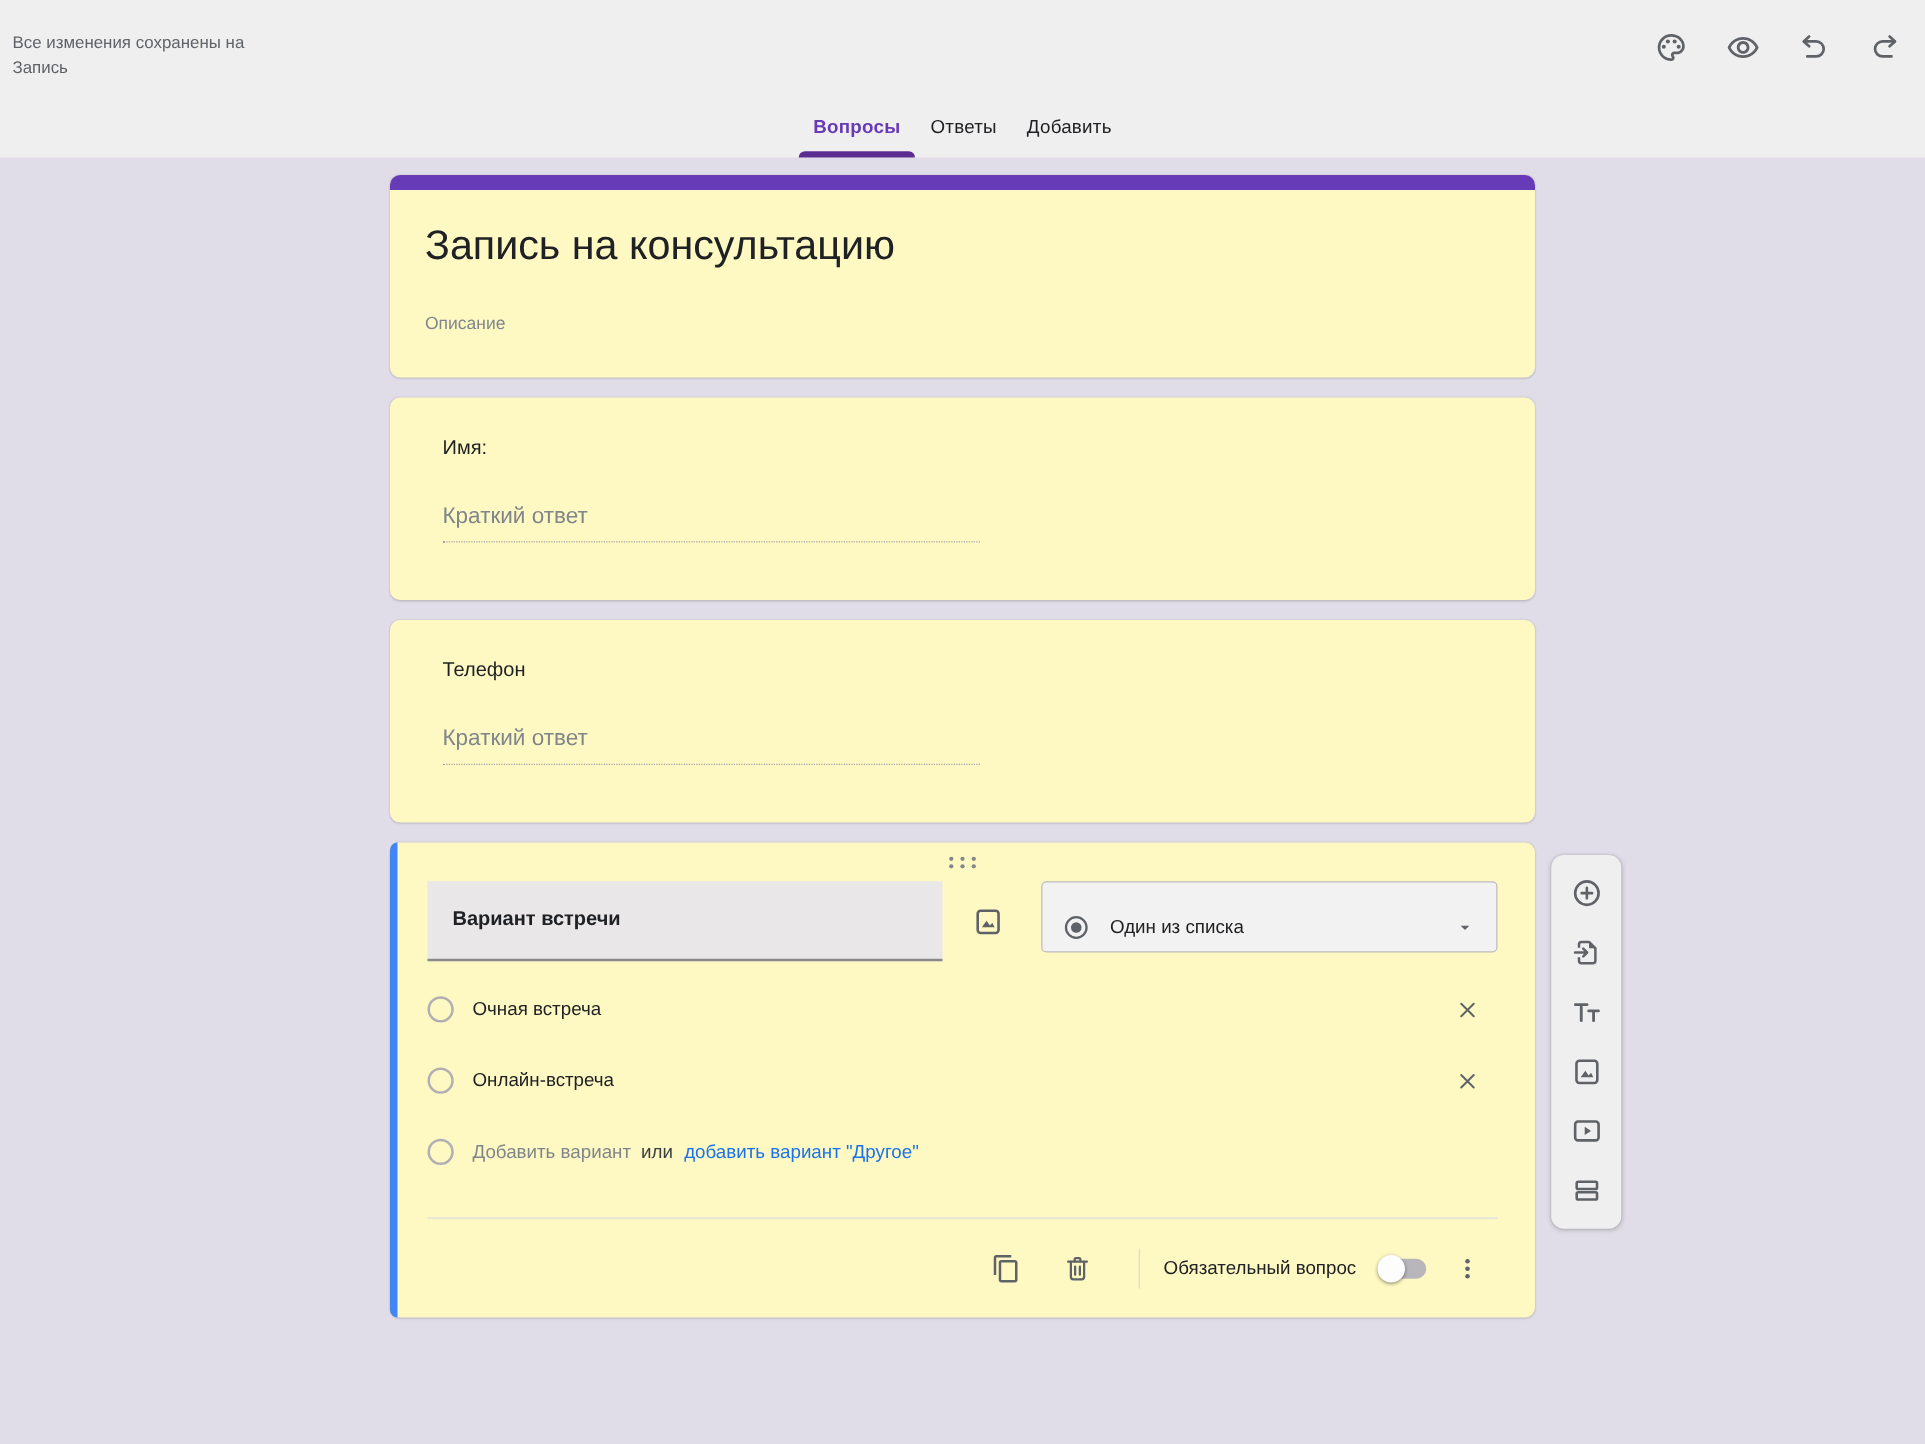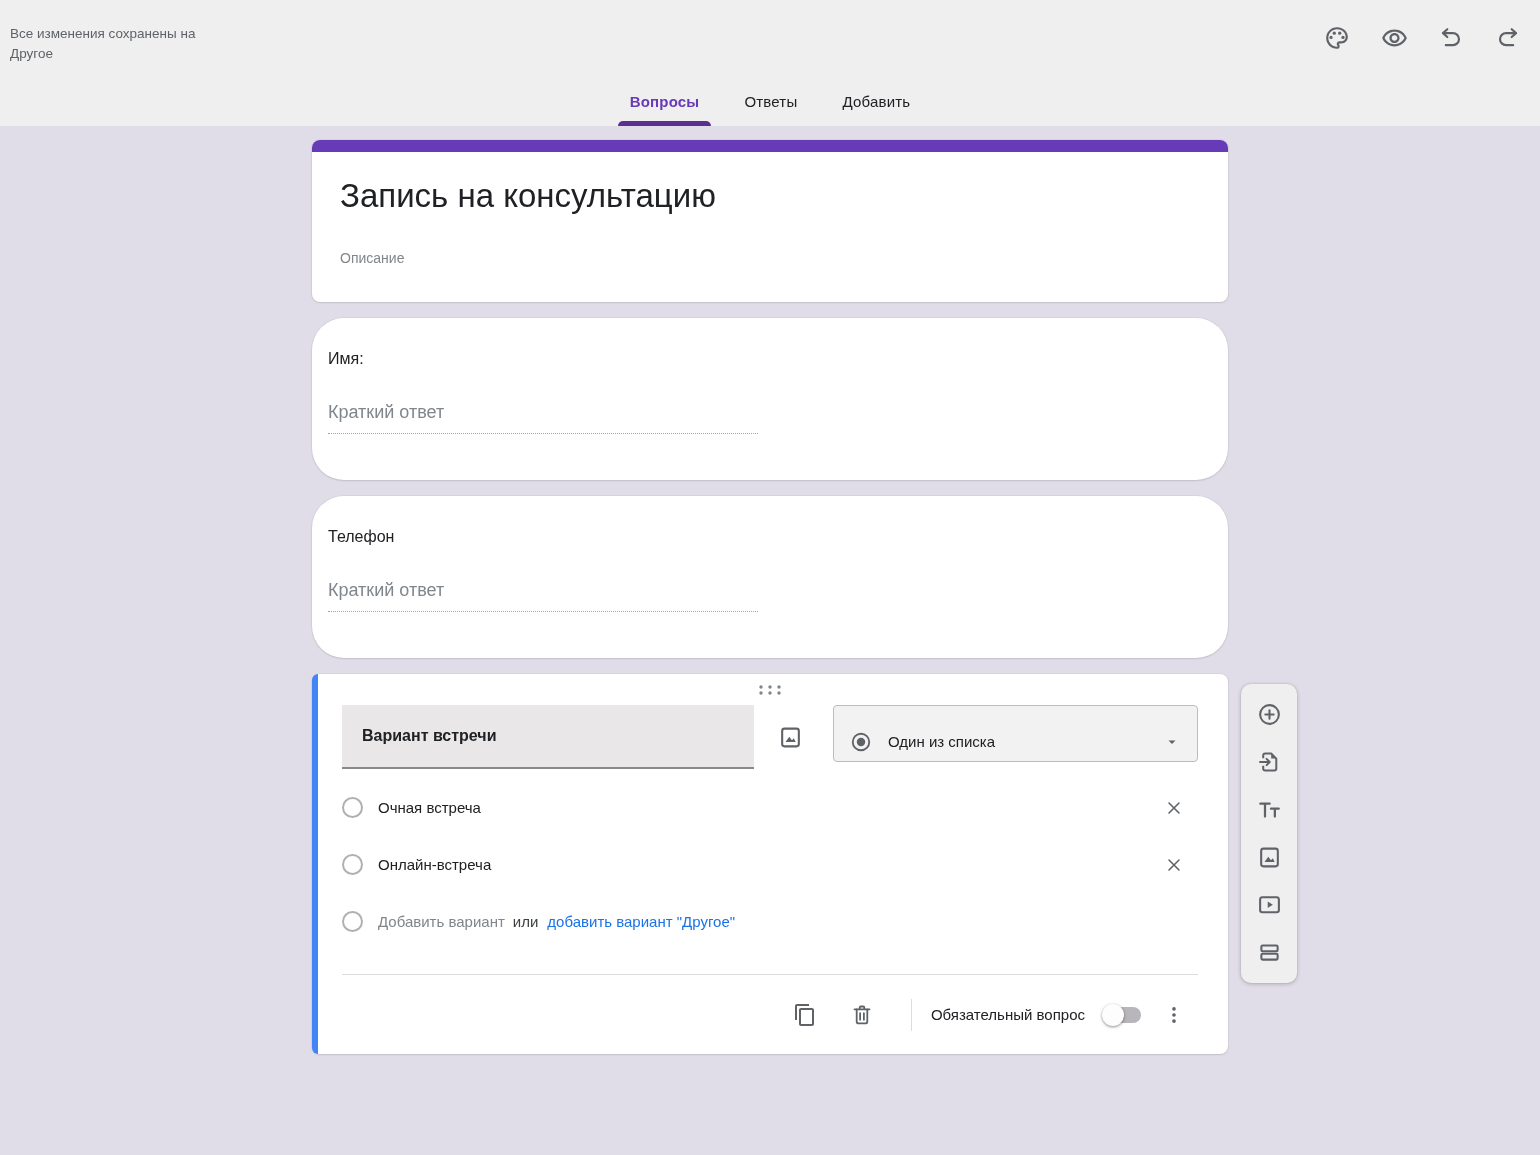--- a/index.html
+++ b/index.html
@@ -27,45 +27,45 @@
     display: flex; align-items: center;
   }
   .icon-btn {
     width: 48px; height: 48px;
     display: flex; align-items: center; justify-content: center;
     border-radius: 50%;
   }
   .icon-btn + .icon-btn { margin-left: 9px; }
   .tabs {
     position: absolute; bottom: 0; left: 0; width: 100%;
-    display: flex; justify-content: center; gap: 21px;
+    display: flex; justify-content: center; gap: 0;
   }
   .tab {
     position: relative; padding: 15px 12px 16px;
     font-size: 15px; letter-spacing: .2px; color: #202124; cursor: pointer;
   }
   .tab.active { color: #673ab7; font-weight: 700; }
   .tab.active::after {
     content: ""; position: absolute; left: 0; right: 0; bottom: 0; height: 5px;
     background: #5c2d91; border-radius: 6px 6px 0 0;
   }
 
   
   .main { position: absolute; top: 140px; left: 312px; width: 916px; }
   .card {
-    position: relative; background: #ffffff; border-radius: 8px;
+    position: relative; background: #fef9c3; border-radius: 8px;
     box-shadow: 0 1px 2px rgba(0,0,0,.1), 0 0 0 1px rgba(0,0,0,.04);
     margin-bottom: 16px;
   }
   .accent-bar { height: 12px; background: #673ab7; border-radius: 8px 8px 0 0; }
   .title-card .body { padding: 24px 28px 36px; }
   .form-title { font-size: 33px; font-weight: 400; line-height: 40px; color: #202124; }
   .form-desc { margin-top: 34px; font-size: 14px; color: #80868b; }
 
-  .q-card { height: 162px; padding: 32px 16px; border-radius: 32px; }
+  .q-card { height: 162px; padding: 32px 42px; }
   .q-title { font-size: 16px; color: #202124; }
   .q-answer {
     margin-top: 34px; width: 430px; padding-bottom: 10px;
     font-size: 18px; color: #80868b;
     border-bottom: 1px dotted #a5a2a7;
   }
 
   
   .active-card { padding: 6px 30px 0; }
   .active-card::before {
@@ -128,21 +128,21 @@
   }
   .side-btn { width: 48px; height: 47.5px;
     display: flex; align-items: center; justify-content: center; }
 
   .ic { display: block; }
 </style>
 </head>
 <body>
 
 <header class="header">
-  <div class="save-status">Все изменения сохранены на Другое</div>
+  <div class="save-status">Все изменения сохранены на Запись</div>
 
   <div class="header-actions">
     <button class="icon-btn">
       <svg class="ic" width="26" height="26" viewBox="0 0 24 24" fill="#5f6368">
         <path d="M12 22C6.49 22 2 17.51 2 12S6.49 2 12 2s10 4.04 10 9c0 3.31-2.69 6-6 6h-1.77c-.28 0-.5.22-.5.5 0 .12.05.23.13.33.41.47.64 1.06.64 1.67 0 1.38-1.12 2.5-2.5 2.5zm0-18c-4.41 0-8 3.59-8 8s3.59 8 8 8c.28 0 .5-.22.5-.5 0-.16-.08-.28-.14-.35-.41-.46-.63-1.05-.63-1.65 0-1.38 1.12-2.5 2.5-2.5H16c2.21 0 4-1.79 4-4 0-3.86-3.59-7-8-7z"></path>
         <circle cx="6.5" cy="11.5" r="1.5"></circle>
           <circle cx="9.5" cy="7.5" r="1.5"></circle>
         <circle cx="14.5" cy="7.5" r="1.5"></circle>
           <circle cx="17.5" cy="11.5" r="1.5"></circle>
       </svg>

